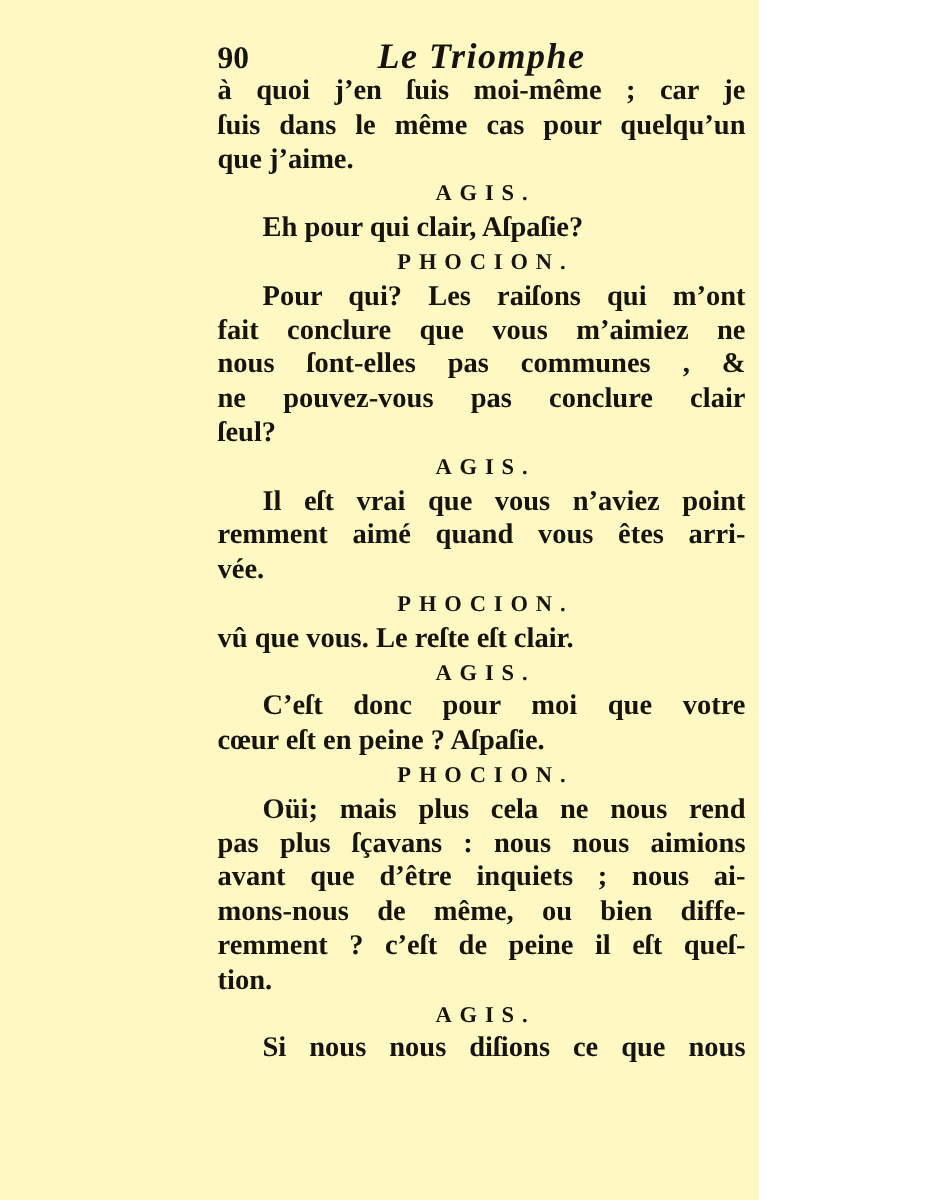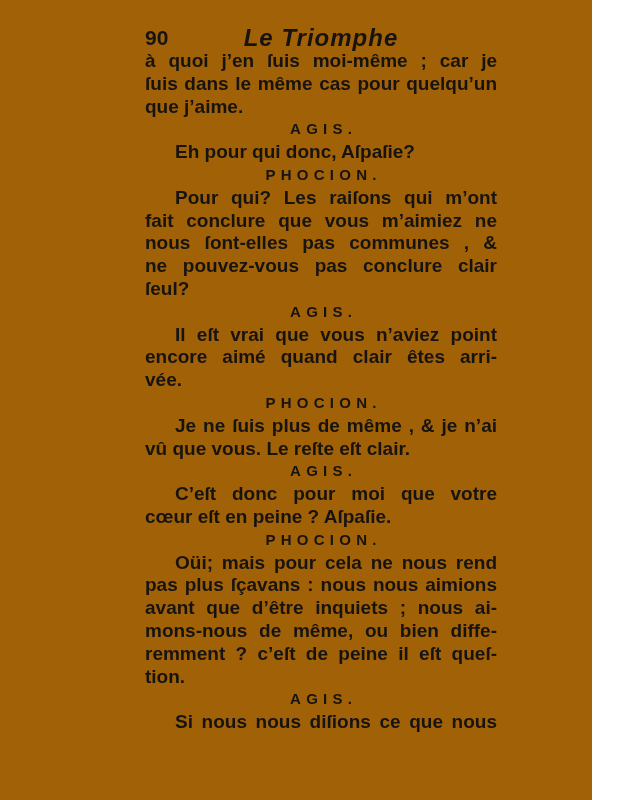--- a/index.html
+++ b/index.html
@@ -2,25 +2,25 @@
 <html><head>
 <meta charset="utf-8">
 <style>
   html, body {
     margin: 0;
     padding: 0;
     background: #ffffff;
   }
   .book-page {
     position: relative;
-    width: 592px;
+    width: 506px;
     height: 800px;
-    background: #a16207;
+    background: #fef9c3;
     overflow: hidden;
-    font-family: Liberation Sans, sans-serif;
+    font-family: Liberation Serif, serif;
     color: #171310;
   }
   .page-header {
     position: absolute;
     top: 26px;
     left: 145px;
     width: 352px;
     height: 24px;
   }
   .page-number {
@@ -74,39 +74,38 @@
 <div class="book-page">
   <div class="page-header">
     <span class="page-number">90</span>
     <div class="running-title">Le Triomphe</div>
   </div>
   <div class="text-column">
       <div class="line just">à quoi j’en ſuis moi-même ; car je</div>
       <div class="line just">ſuis dans le même cas pour quelqu’un</div>
       <div class="line">que j’aime.</div>
       <div class="line heading">AGIS.</div>
-      <div class="line indent">Eh pour qui donc, Aſpaſie?</div>
+      <div class="line indent">Eh pour qui clair, Aſpaſie?</div>
       <div class="line heading">PHOCION.</div>
       <div class="line just indent">Pour qui? Les raiſons qui m’ont</div>
       <div class="line just">fait conclure que vous m’aimiez ne</div>
       <div class="line just">nous ſont-elles pas communes , &amp;</div>
       <div class="line just">ne pouvez-vous pas conclure clair</div>
       <div class="line">ſeul?</div>
       <div class="line heading">AGIS.</div>
       <div class="line just indent">Il eſt vrai que vous n’aviez point</div>
-      <div class="line just">encore aimé quand clair êtes arri-</div>
+      <div class="line just">remment aimé quand vous êtes arri-</div>
       <div class="line">vée.</div>
       <div class="line heading">PHOCION.</div>
-      <div class="line just indent">Je ne ſuis plus de même , &amp; je n’ai</div>
       <div class="line">vû que vous. Le reſte eſt clair.</div>
       <div class="line heading">AGIS.</div>
       <div class="line just indent">C’eſt donc pour moi que votre</div>
       <div class="line">cœur eſt en peine ? Aſpaſie.</div>
       <div class="line heading">PHOCION.</div>
-      <div class="line just indent">Oüi; mais pour cela ne nous rend</div>
+      <div class="line just indent">Oüi; mais plus cela ne nous rend</div>
       <div class="line just">pas plus ſçavans : nous nous aimions</div>
       <div class="line just">avant que d’être inquiets ; nous ai-</div>
       <div class="line just">mons-nous de même, ou bien diffe-</div>
       <div class="line just">remment ? c’eſt de peine il eſt queſ-</div>
       <div class="line">tion.</div>
       <div class="line heading">AGIS.</div>
       <div class="line just indent">Si nous nous diſions ce que nous</div>
     </div>
 </div>
 

